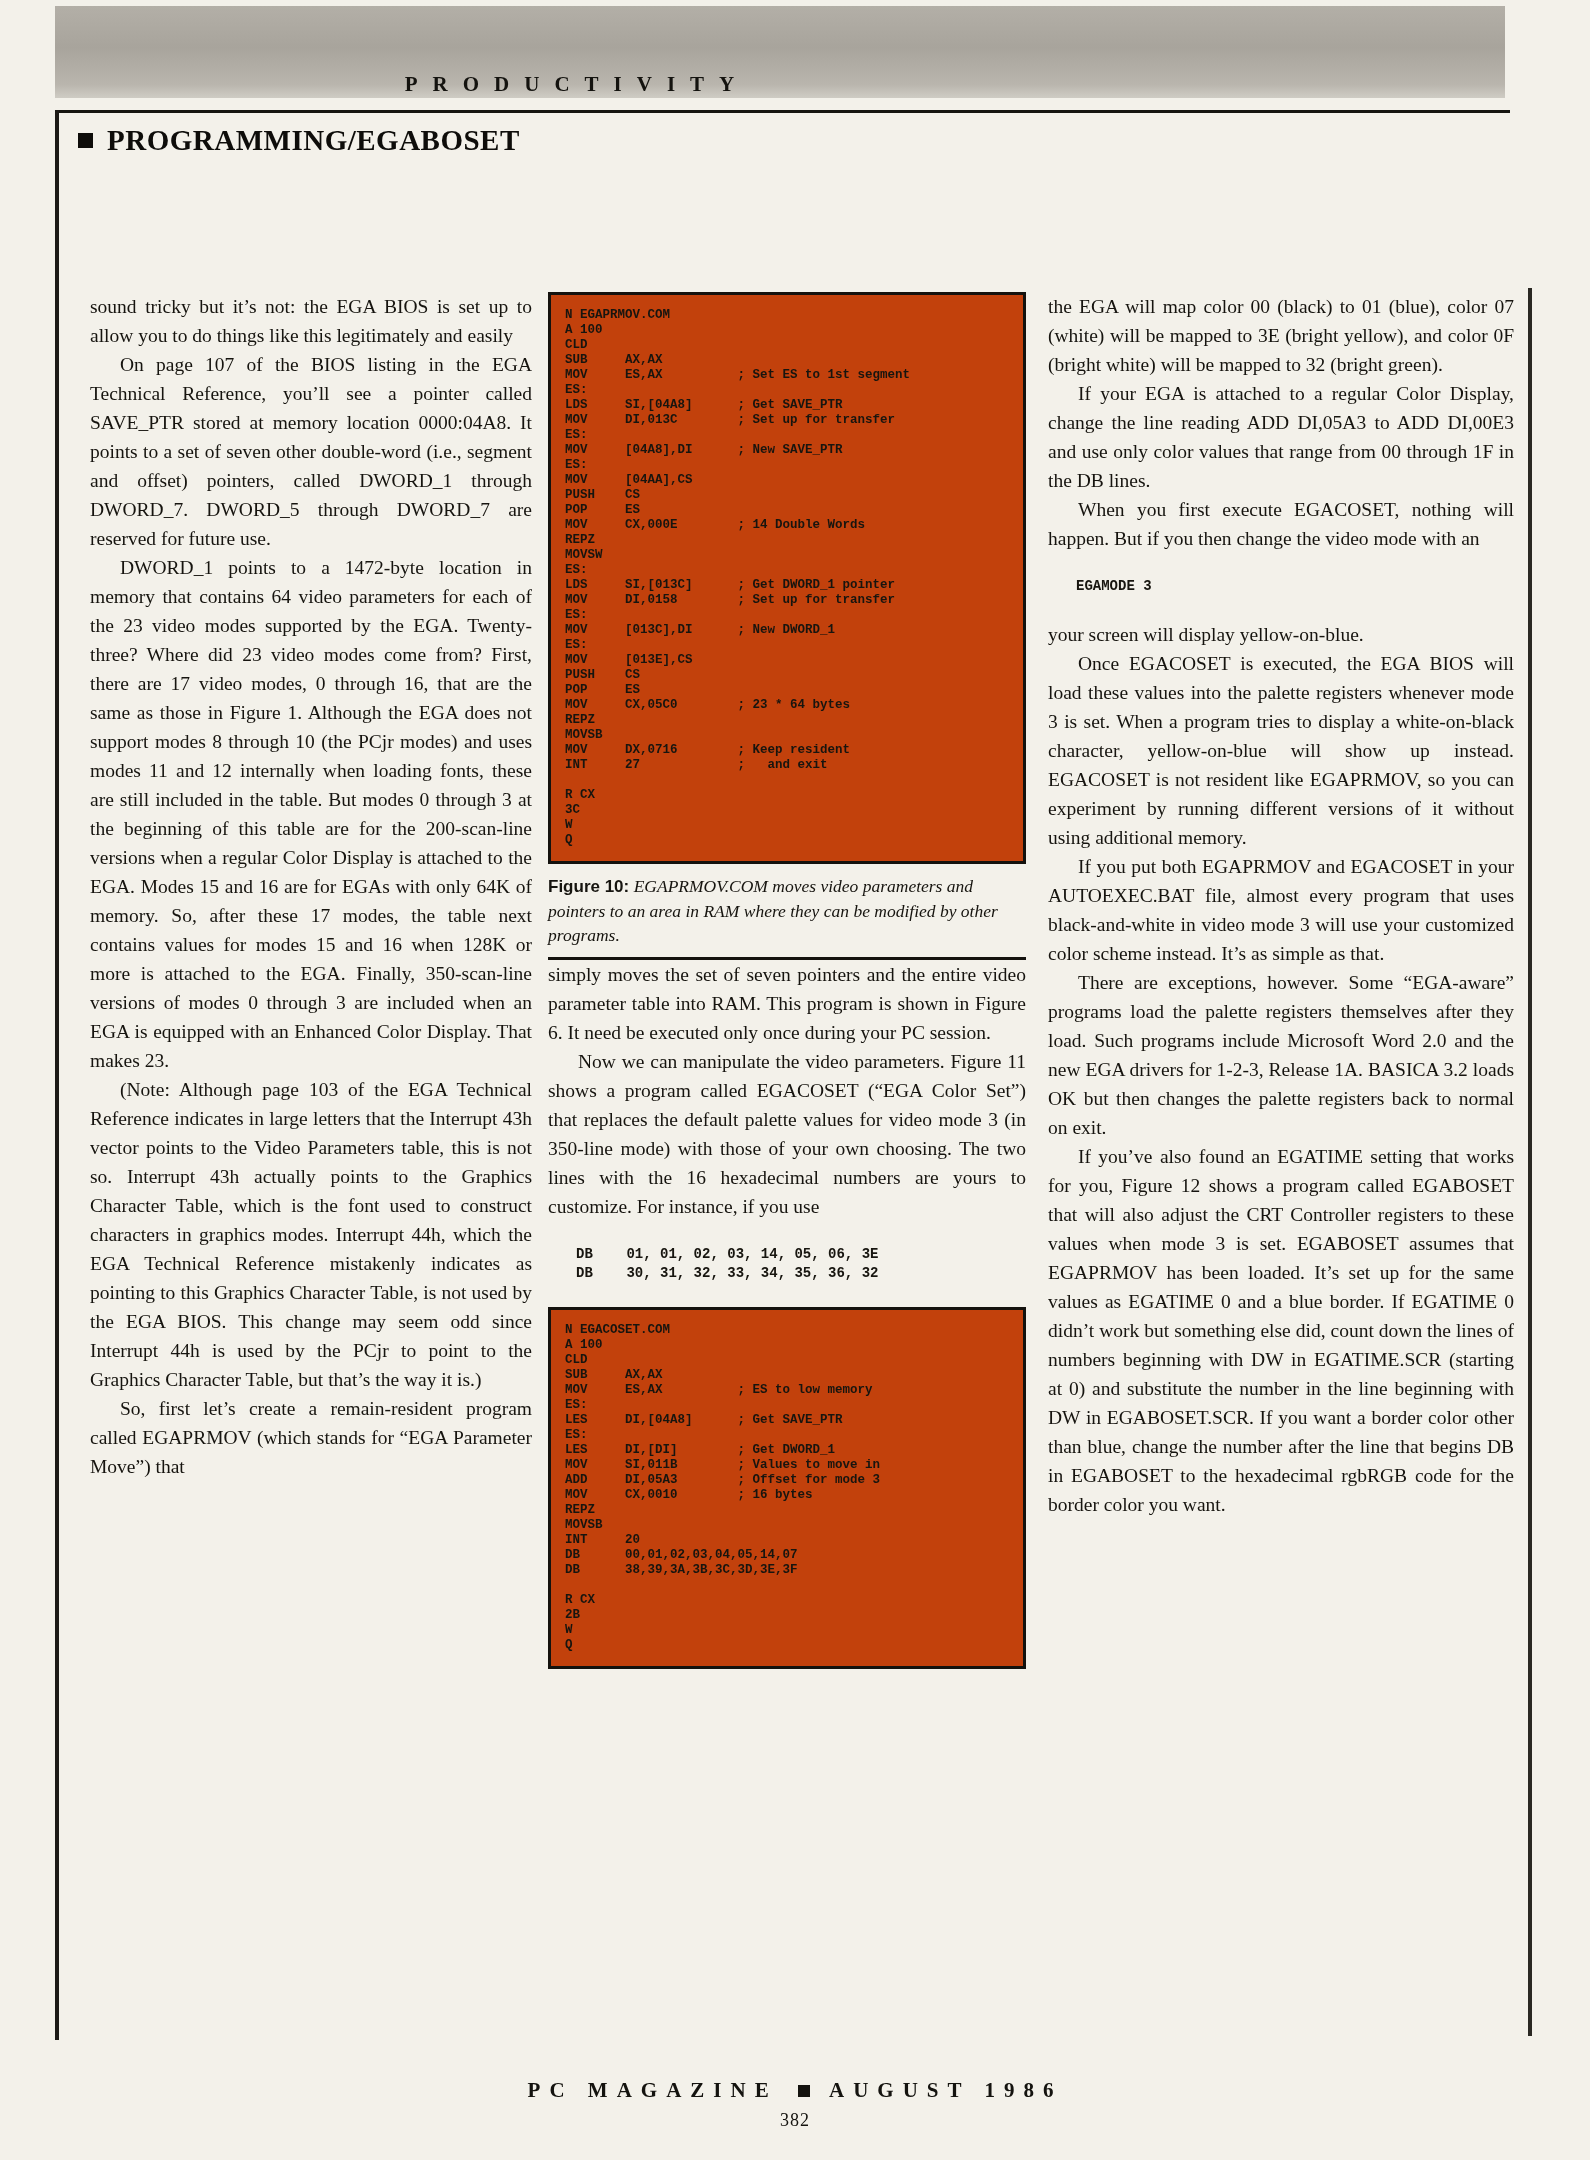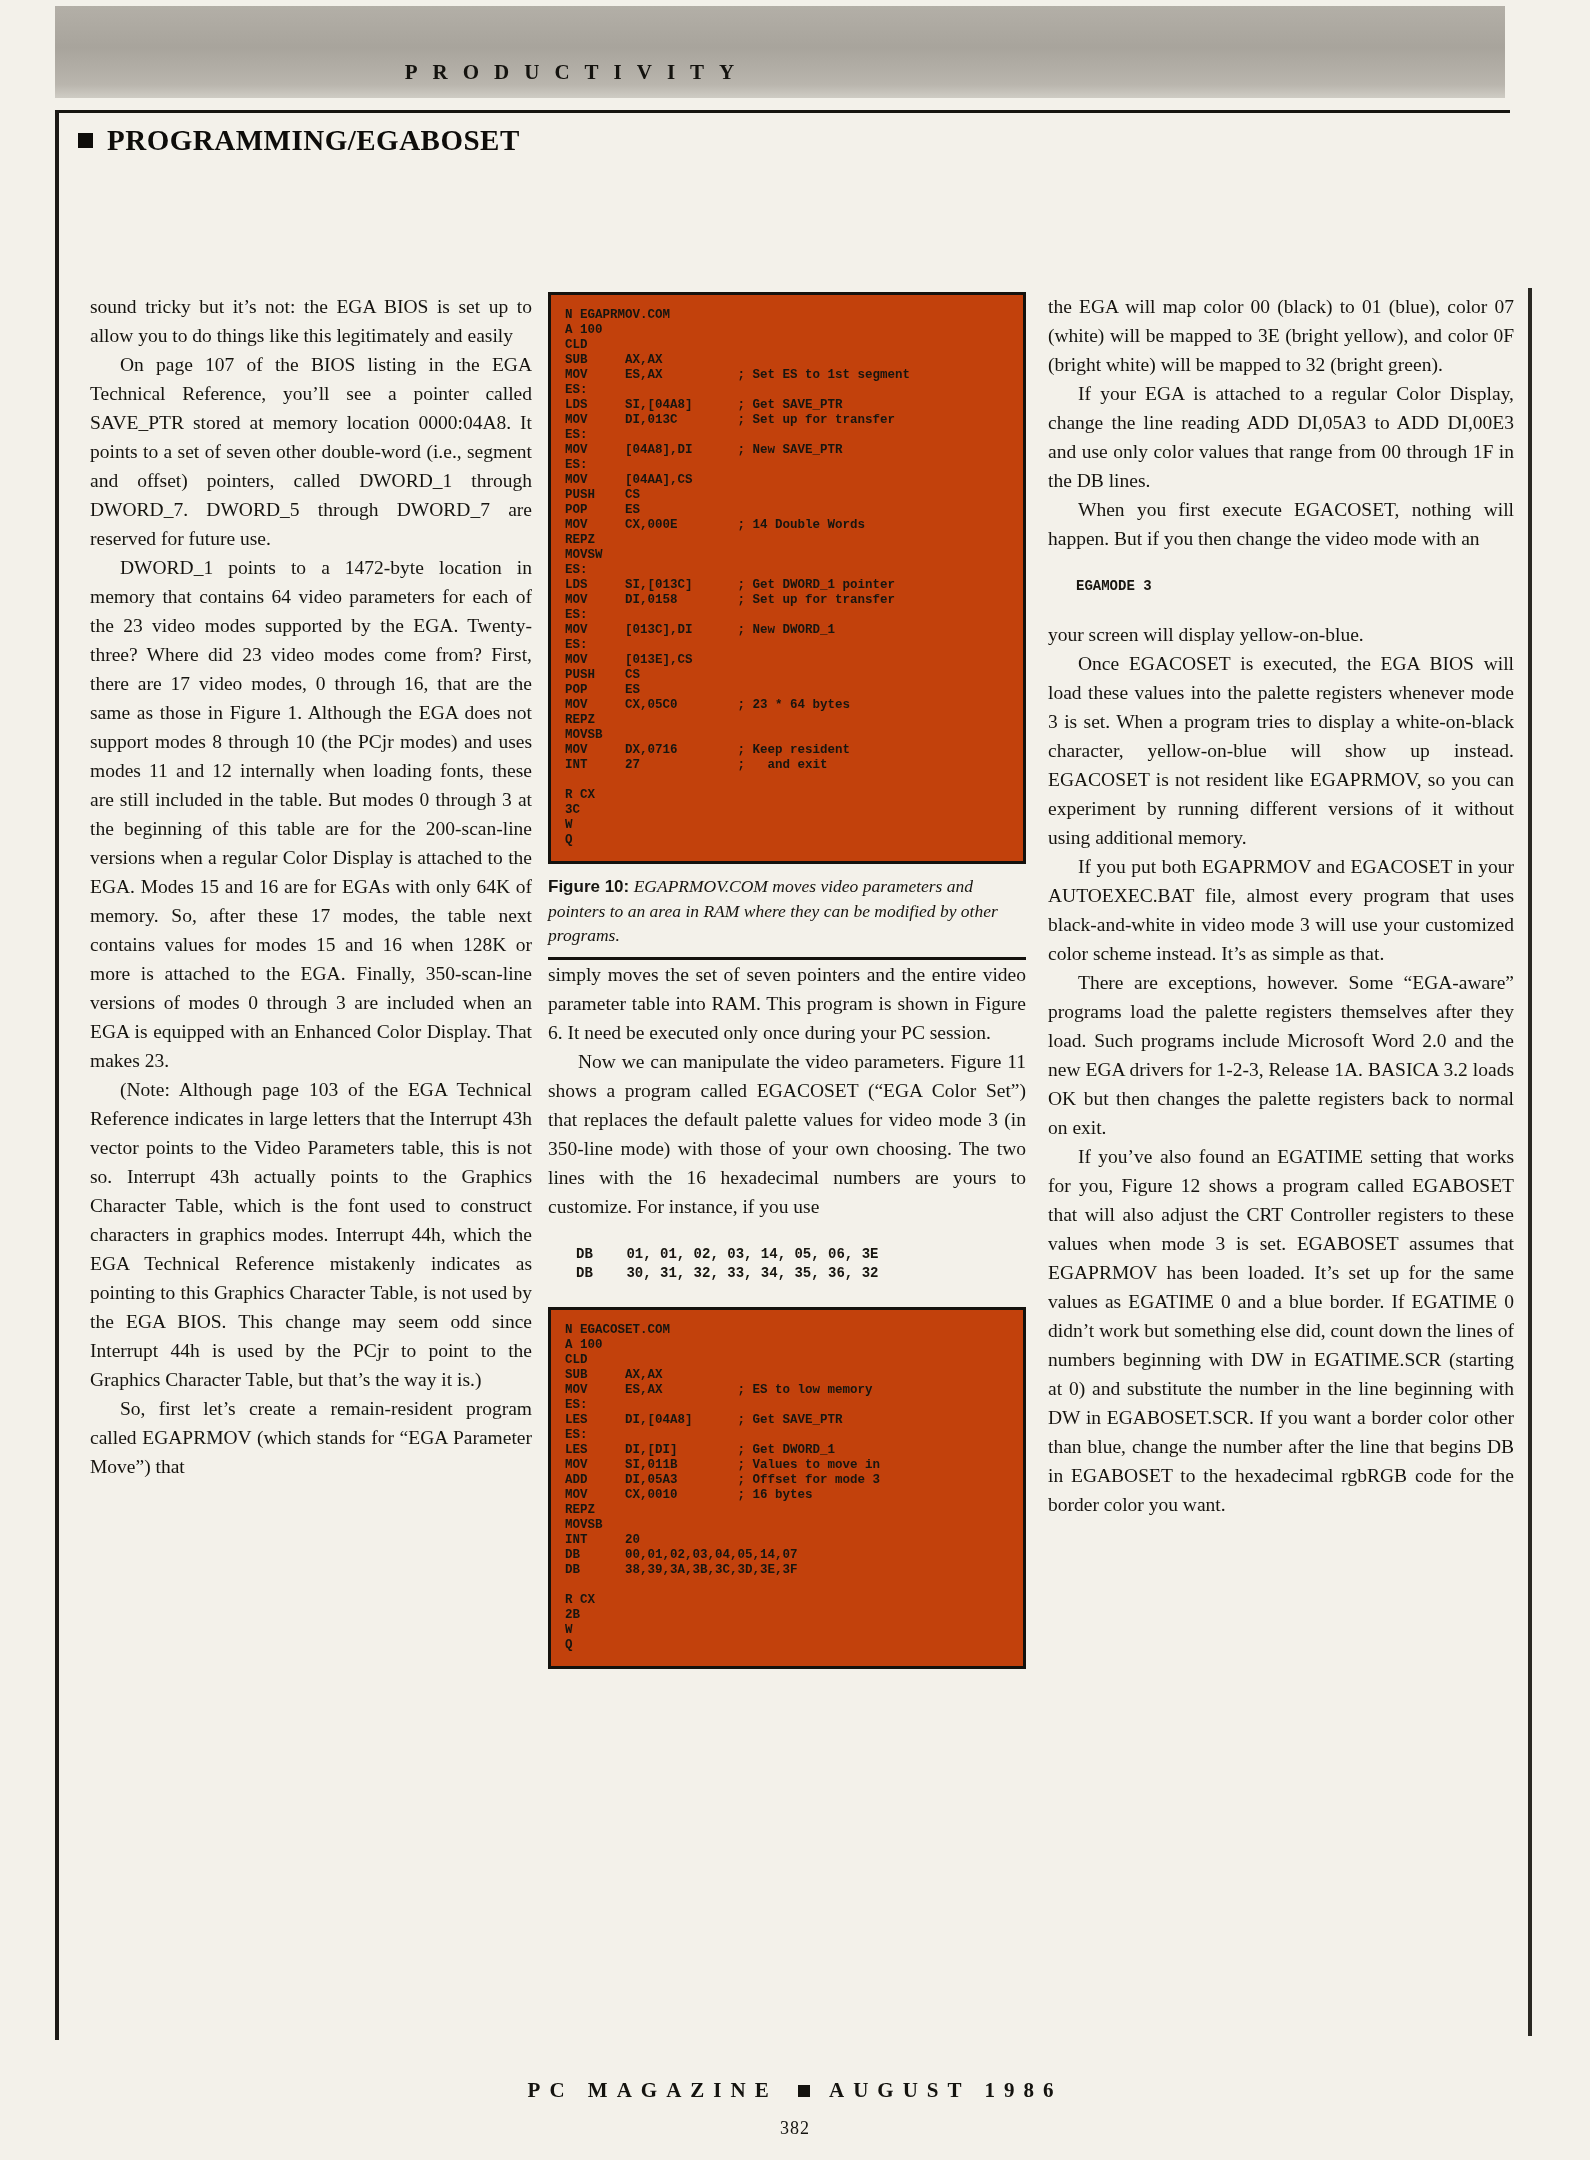--- a/index.html
+++ b/index.html
@@ -9,21 +9,21 @@
     font-family:"Liberation Serif", serif;
     color:#16140f;
     overflow:hidden;
   }
   
   .kicker-banner{
     position:absolute;left:55px;top:6px;width:1450px;height:92px;
     background:linear-gradient(180deg,#b3afa7 0%,#a8a49c 45%,#b9b5ad 85%,#cfccc4 100%);
   }
   .kicker-text{
-    position:absolute;left:36%;top:54px;transform:translateX(-50%);
+    position:absolute;left:36%;top:66px;transform:translateX(-50%);
     font-family:"Liberation Serif", serif;
     font-weight:bold;font-size:21px;letter-spacing:15px;color:#14130f;
     white-space:nowrap;
   }
   .head-rule{position:absolute;left:55px;top:110px;width:1455px;height:3px;background:#161511;}
   .section-head{
     position:absolute;left:78px;top:124px;
     font-weight:bold;font-size:29px;letter-spacing:0.5px;color:#0e0d0a;
     display:flex;align-items:center;gap:14px;
     font-stretch:condensed;
@@ -65,21 +65,21 @@
   .mid-text{margin-top:26px;}
   .mid-gap{margin-top:22px;}
   
   .footer-line{
     position:absolute;left:0;top:2078px;width:1590px;text-align:center;
     font-weight:bold;font-size:21px;letter-spacing:9px;color:#14130f;
   }
   .footer-line .sq{display:inline-block;width:12px;height:12px;background:#14130f;margin:0 6px;}
   .page-number{
     position:absolute;left:0;top:2110px;width:1590px;text-align:center;
-    font-size:18px;letter-spacing:1px;color:#14130f;margin-top:8px;
+    font-size:18px;letter-spacing:1px;color:#14130f;
   }
 </style>
 </head>
 <body>
 
 <div class="kicker-banner">
   <div class="kicker-text">PRODUCTIVITY</div>
 </div>
 <div class="head-rule"></div>
 <div class="section-head">

